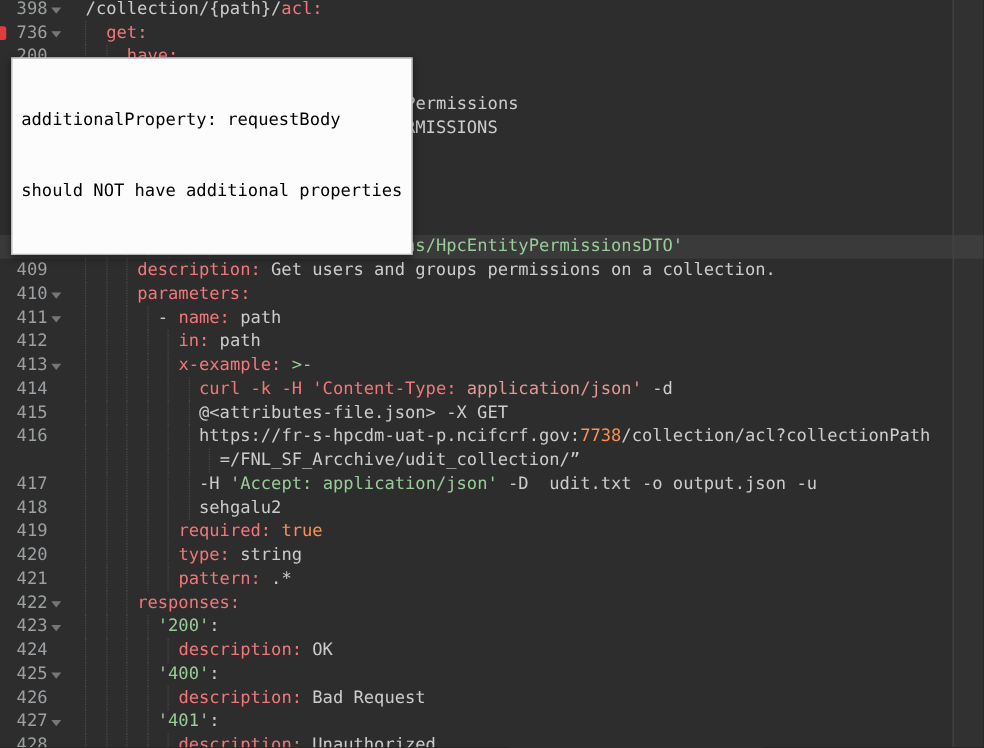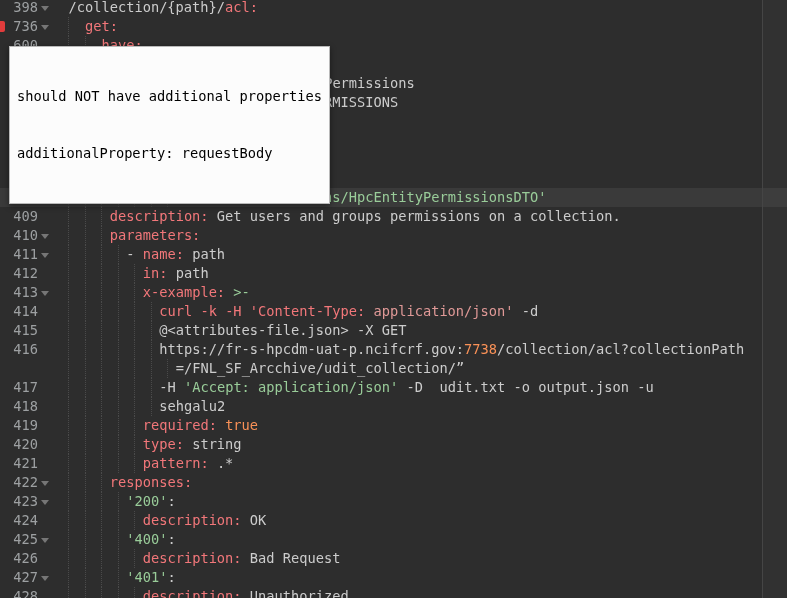--- a/index.html
+++ b/index.html
@@ -40,21 +40,21 @@
     white-space:pre;
   }
 </style>
 </head>
 <body>
 
 <div id="screen" style="background: rgb(45, 45, 45);">
   <div id="rows">
       <div class="row" style="top: -2px;"><span class="lnum" style="color: rgb(157, 160, 162);">398</span><span class="fold"></span><span class="code" style="left: 68.494px;"><span style="color: rgb(204, 204, 204);">/collection/{path}/</span><span style="color: rgb(242, 119, 122);">acl:</span></span></div>
       <div class="row" style="top: 17px;"><span class="lnum" style="color: rgb(157, 160, 162);">736</span><span class="fold"></span><span class="errmark"></span><span class="guide" style="left: 68.494px;"></span><span class="code" style="left: 84.988px;"><span style="color: rgb(242, 119, 122);">get:</span></span></div>
-      <div class="row" style="top: 36px;"><span class="lnum" style="color: rgb(157, 160, 162);">600</span><span class="guide" style="left: 68.494px;"></span><span class="guide" style="left: 84.988px;"></span><span class="code" style="left: 101.482px;"><span style="color: rgb(242, 119, 122);">have:</span></span></div>
+      <div class="row" style="top: 36px;"><span class="lnum" style="color: rgb(157, 160, 162);">200</span><span class="guide" style="left: 68.494px;"></span><span class="guide" style="left: 84.988px;"></span><span class="code" style="left: 101.482px;"><span style="color: rgb(242, 119, 122);">have:</span></span></div>
       <div class="row" style="top: 55px;"><span class="lnum" style="color: rgb(157, 160, 162);">401</span><span class="code" style="left: 52px;"></span></div>
       <div class="row" style="top: 74px;"><span class="lnum" style="color: rgb(157, 160, 162);">402</span><span class="guide" style="left: 68.494px;"></span><span class="guide" style="left: 84.988px;"></span><span class="guide" style="left: 101.482px;"></span><span class="code" style="left: 324.151px;"><span style="color: rgb(204, 204, 204);">Permissions</span></span></div>
       <div class="row" style="top: 93px;"><span class="lnum" style="color: rgb(157, 160, 162);">403</span><span class="guide" style="left: 68.494px;"></span><span class="guide" style="left: 84.988px;"></span><span class="guide" style="left: 101.482px;"></span><span class="code" style="left: 109.729px;"><span style="color: rgb(242, 119, 122);">summary:</span><span style="color: rgb(204, 204, 204);"> GET COLLECTION PERMISSIONS</span></span></div>
       <div class="row" style="top: 112px;"><span class="lnum" style="color: rgb(157, 160, 162);">404</span><span class="fold"></span><span class="guide" style="left: 68.494px;"></span><span class="guide" style="left: 84.988px;"></span><span class="guide" style="left: 101.482px;"></span><span class="code" style="left: 109.729px;"><span style="color: rgb(242, 119, 122);">requestBody:</span></span></div>
       <div class="row" style="top: 131px;"><span class="lnum" style="color: rgb(157, 160, 162);">405</span><span class="fold"></span><span class="guide" style="left: 68.494px;"></span><span class="guide" style="left: 84.988px;"></span><span class="guide" style="left: 101.482px;"></span><span class="guide" style="left: 117.976px;"></span><span class="code" style="left: 126.223px;"><span style="color: rgb(242, 119, 122);">content:</span></span></div>
       <div class="row" style="top: 150px;"><span class="lnum" style="color: rgb(157, 160, 162);">406</span><span class="fold"></span><span class="guide" style="left: 68.494px;"></span><span class="guide" style="left: 84.988px;"></span><span class="guide" style="left: 101.482px;"></span><span class="guide" style="left: 117.976px;"></span><span class="guide" style="left: 134.47px;"></span><span class="code" style="left: 142.717px;"><span style="color: rgb(242, 119, 122);">application/json:</span></span></div>
       <div class="row" style="top: 169px;"><span class="lnum" style="color: rgb(157, 160, 162);">407</span><span class="fold"></span><span class="guide" style="left: 68.494px;"></span><span class="guide" style="left: 84.988px;"></span><span class="guide" style="left: 101.482px;"></span><span class="guide" style="left: 117.976px;"></span><span class="guide" style="left: 134.47px;"></span><span class="guide" style="left: 150.964px;"></span><span class="code" style="left: 159.211px;"><span style="color: rgb(242, 119, 122);">schema:</span></span></div>
       <div class="row active" style="top: 188px; background: rgb(58, 58, 58);"><span class="lnum" style="color: rgb(157, 160, 162);">408</span><span class="guide" style="left: 68.494px;"></span><span class="guide" style="left: 84.988px;"></span><span class="guide" style="left: 101.482px;"></span><span class="guide" style="left: 117.976px;"></span><span class="guide" style="left: 134.47px;"></span><span class="guide" style="left: 150.964px;"></span><span class="guide" style="left: 167.458px;"></span><span class="code" style="left: 175.705px;"><span style="color: rgb(242, 119, 122);">$ref:</span><span style="color: rgb(204, 204, 204);"> </span><span style="color: rgb(153, 204, 153);">'#/definitions/HpcEntityPermissionsDTO'</span></span></div>
       <div class="row" style="top: 207px;"><span class="lnum" style="color: rgb(157, 160, 162);">409</span><span class="guide" style="left: 68.494px;"></span><span class="guide" style="left: 84.988px;"></span><span class="guide" style="left: 101.482px;"></span><span class="code" style="left: 109.729px;"><span style="color: rgb(242, 119, 122);">description:</span><span style="color: rgb(204, 204, 204);"> Get users and groups permissions on a collection.</span></span></div>
       <div class="row" style="top: 226px;"><span class="lnum" style="color: rgb(157, 160, 162);">410</span><span class="fold"></span><span class="guide" style="left: 68.494px;"></span><span class="guide" style="left: 84.988px;"></span><span class="guide" style="left: 101.482px;"></span><span class="code" style="left: 109.729px;"><span style="color: rgb(242, 119, 122);">parameters:</span></span></div>
@@ -74,16 +74,16 @@
       <div class="row" style="top: 492px;"><span class="lnum" style="color: rgb(157, 160, 162);">423</span><span class="fold"></span><span class="guide" style="left: 68.494px;"></span><span class="guide" style="left: 84.988px;"></span><span class="guide" style="left: 101.482px;"></span><span class="guide" style="left: 117.976px;"></span><span class="code" style="left: 126.223px;"><span style="color: rgb(153, 204, 153);">'200'</span><span style="color: rgb(204, 204, 204);">:</span></span></div>
       <div class="row" style="top: 511px;"><span class="lnum" style="color: rgb(157, 160, 162);">424</span><span class="guide" style="left: 68.494px;"></span><span class="guide" style="left: 84.988px;"></span><span class="guide" style="left: 101.482px;"></span><span class="guide" style="left: 117.976px;"></span><span class="guide" style="left: 134.47px;"></span><span class="code" style="left: 142.717px;"><span style="color: rgb(242, 119, 122);">description:</span><span style="color: rgb(204, 204, 204);"> OK</span></span></div>
       <div class="row" style="top: 530px;"><span class="lnum" style="color: rgb(157, 160, 162);">425</span><span class="fold"></span><span class="guide" style="left: 68.494px;"></span><span class="guide" style="left: 84.988px;"></span><span class="guide" style="left: 101.482px;"></span><span class="guide" style="left: 117.976px;"></span><span class="code" style="left: 126.223px;"><span style="color: rgb(153, 204, 153);">'400'</span><span style="color: rgb(204, 204, 204);">:</span></span></div>
       <div class="row" style="top: 549px;"><span class="lnum" style="color: rgb(157, 160, 162);">426</span><span class="guide" style="left: 68.494px;"></span><span class="guide" style="left: 84.988px;"></span><span class="guide" style="left: 101.482px;"></span><span class="guide" style="left: 117.976px;"></span><span class="guide" style="left: 134.47px;"></span><span class="code" style="left: 142.717px;"><span style="color: rgb(242, 119, 122);">description:</span><span style="color: rgb(204, 204, 204);"> Bad Request</span></span></div>
       <div class="row" style="top: 568px;"><span class="lnum" style="color: rgb(157, 160, 162);">427</span><span class="fold"></span><span class="guide" style="left: 68.494px;"></span><span class="guide" style="left: 84.988px;"></span><span class="guide" style="left: 101.482px;"></span><span class="guide" style="left: 117.976px;"></span><span class="code" style="left: 126.223px;"><span style="color: rgb(153, 204, 153);">'401'</span><span style="color: rgb(204, 204, 204);">:</span></span></div>
       <div class="row" style="top: 587px;"><span class="lnum" style="color: rgb(157, 160, 162);">428</span><span class="guide" style="left: 68.494px;"></span><span class="guide" style="left: 84.988px;"></span><span class="guide" style="left: 101.482px;"></span><span class="guide" style="left: 117.976px;"></span><span class="guide" style="left: 134.47px;"></span><span class="code" style="left: 142.717px;"><span style="color: rgb(242, 119, 122);">description:</span><span style="color: rgb(204, 204, 204);"> Unauthorized</span></span></div>
     </div>
   <div id="ruler" style="left: 762px;"></div>
   <div id="beyond-ruler" style="width: 24px;"></div>
   <div id="tooltip" style="background: rgb(252, 252, 252);">
+    <div>additionalProperty: requestBody</div>
     <div>should NOT have additional properties</div>
-    <div>additionalProperty: requestBody</div>
   </div>
 </div>
 
 </body></html>

